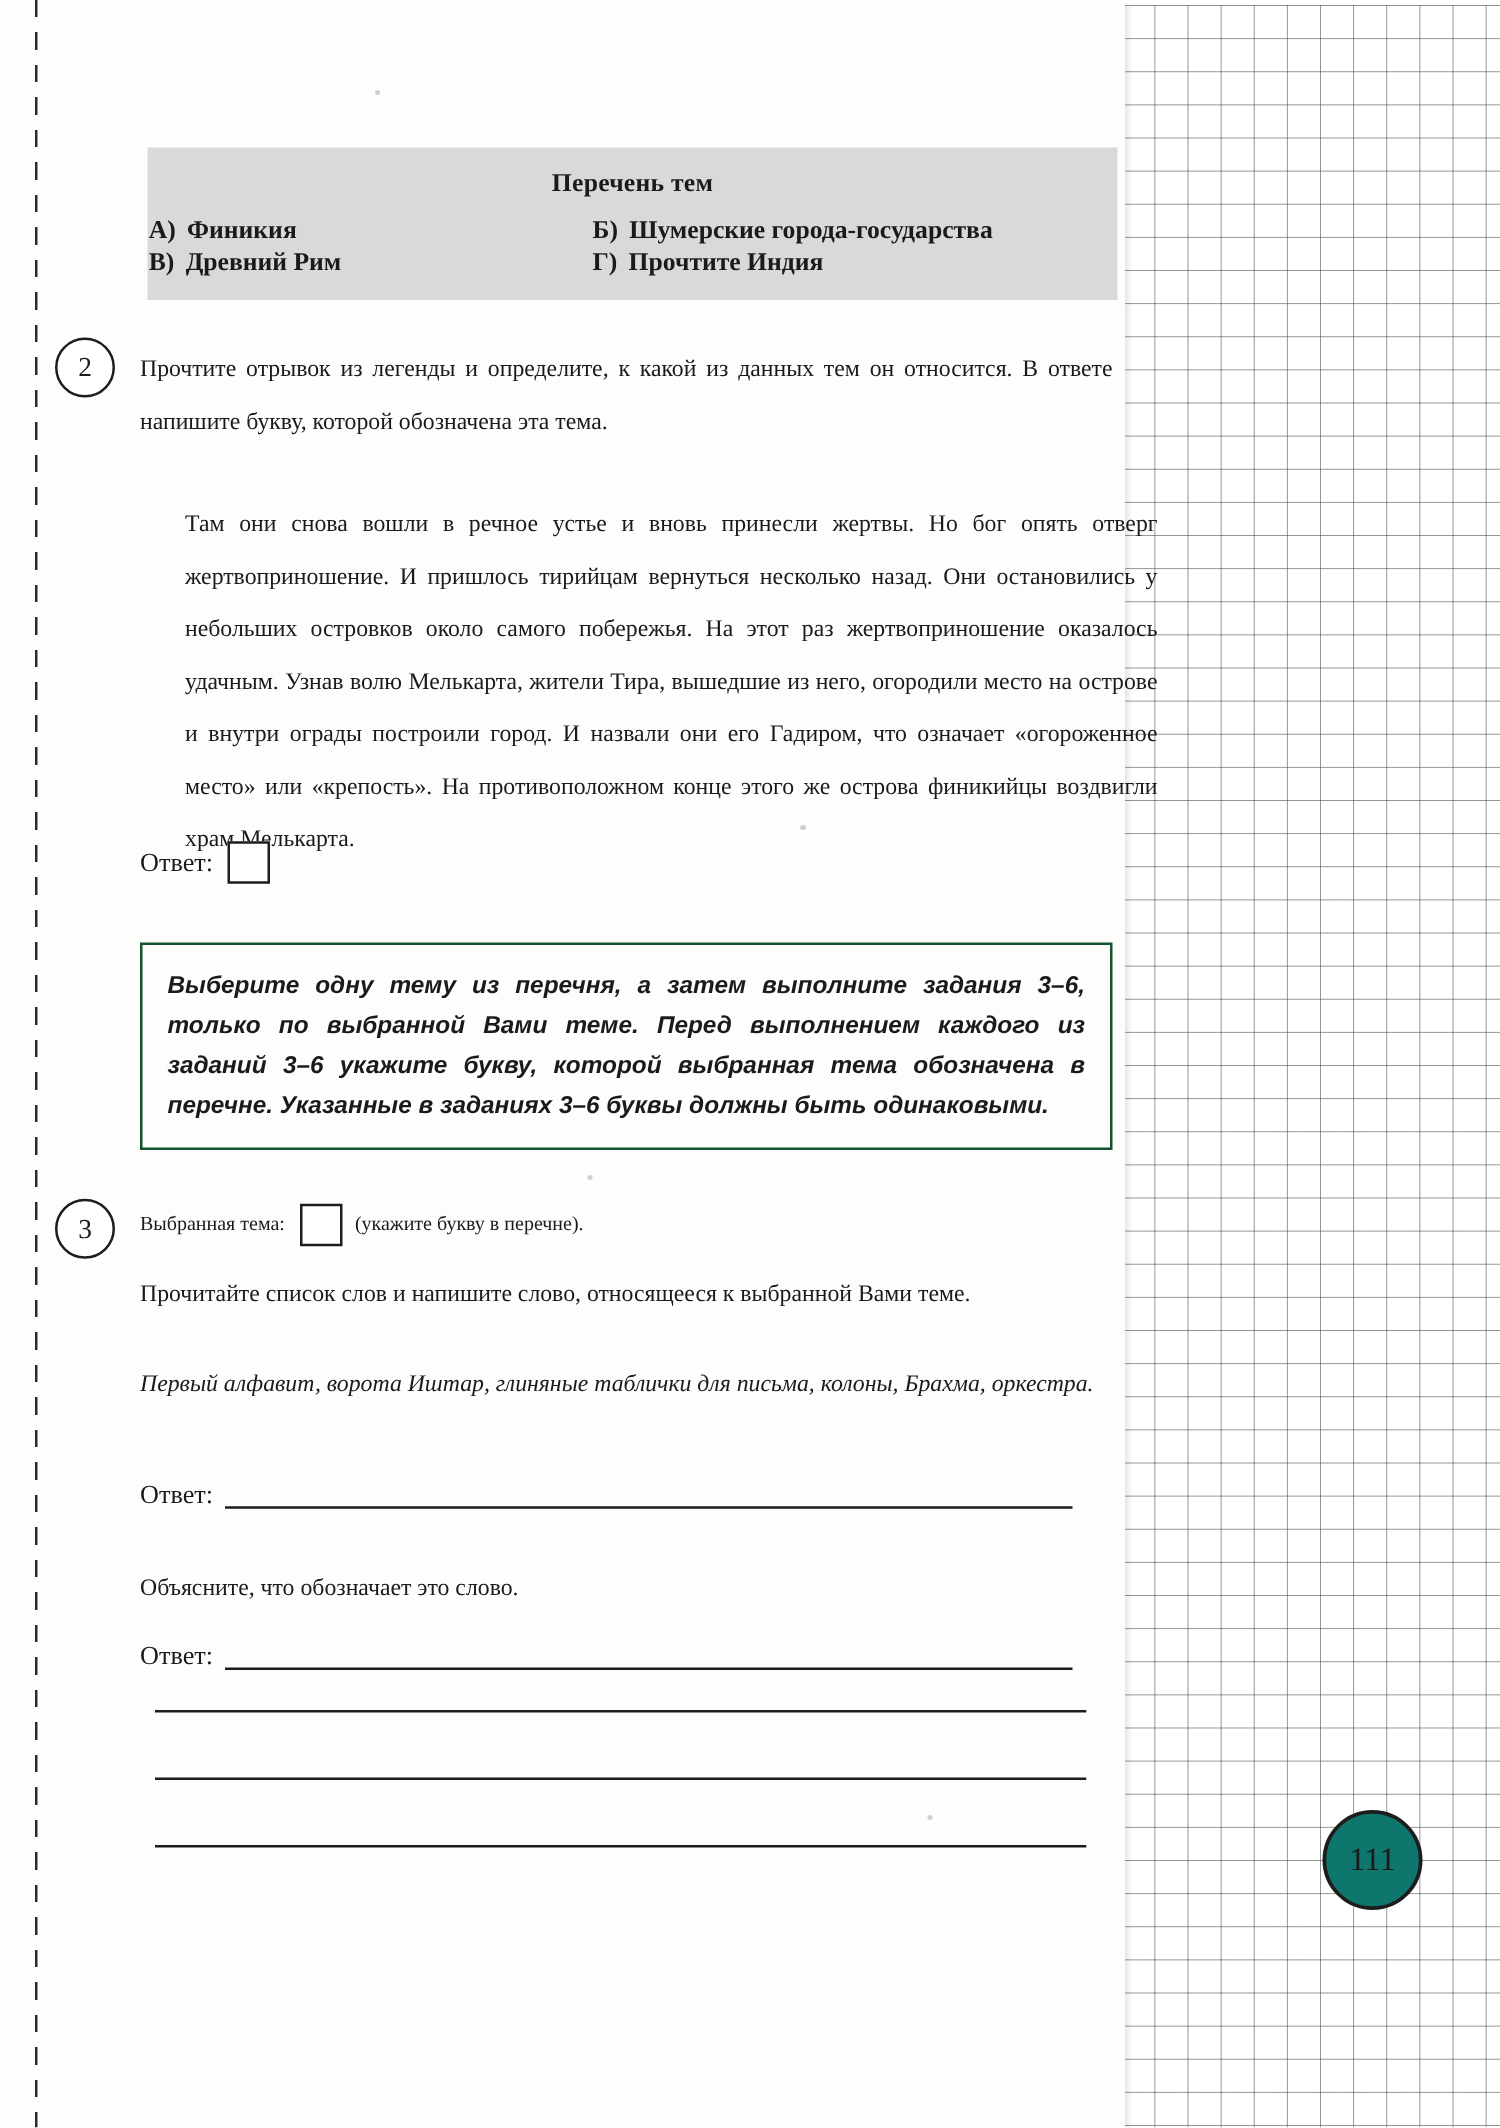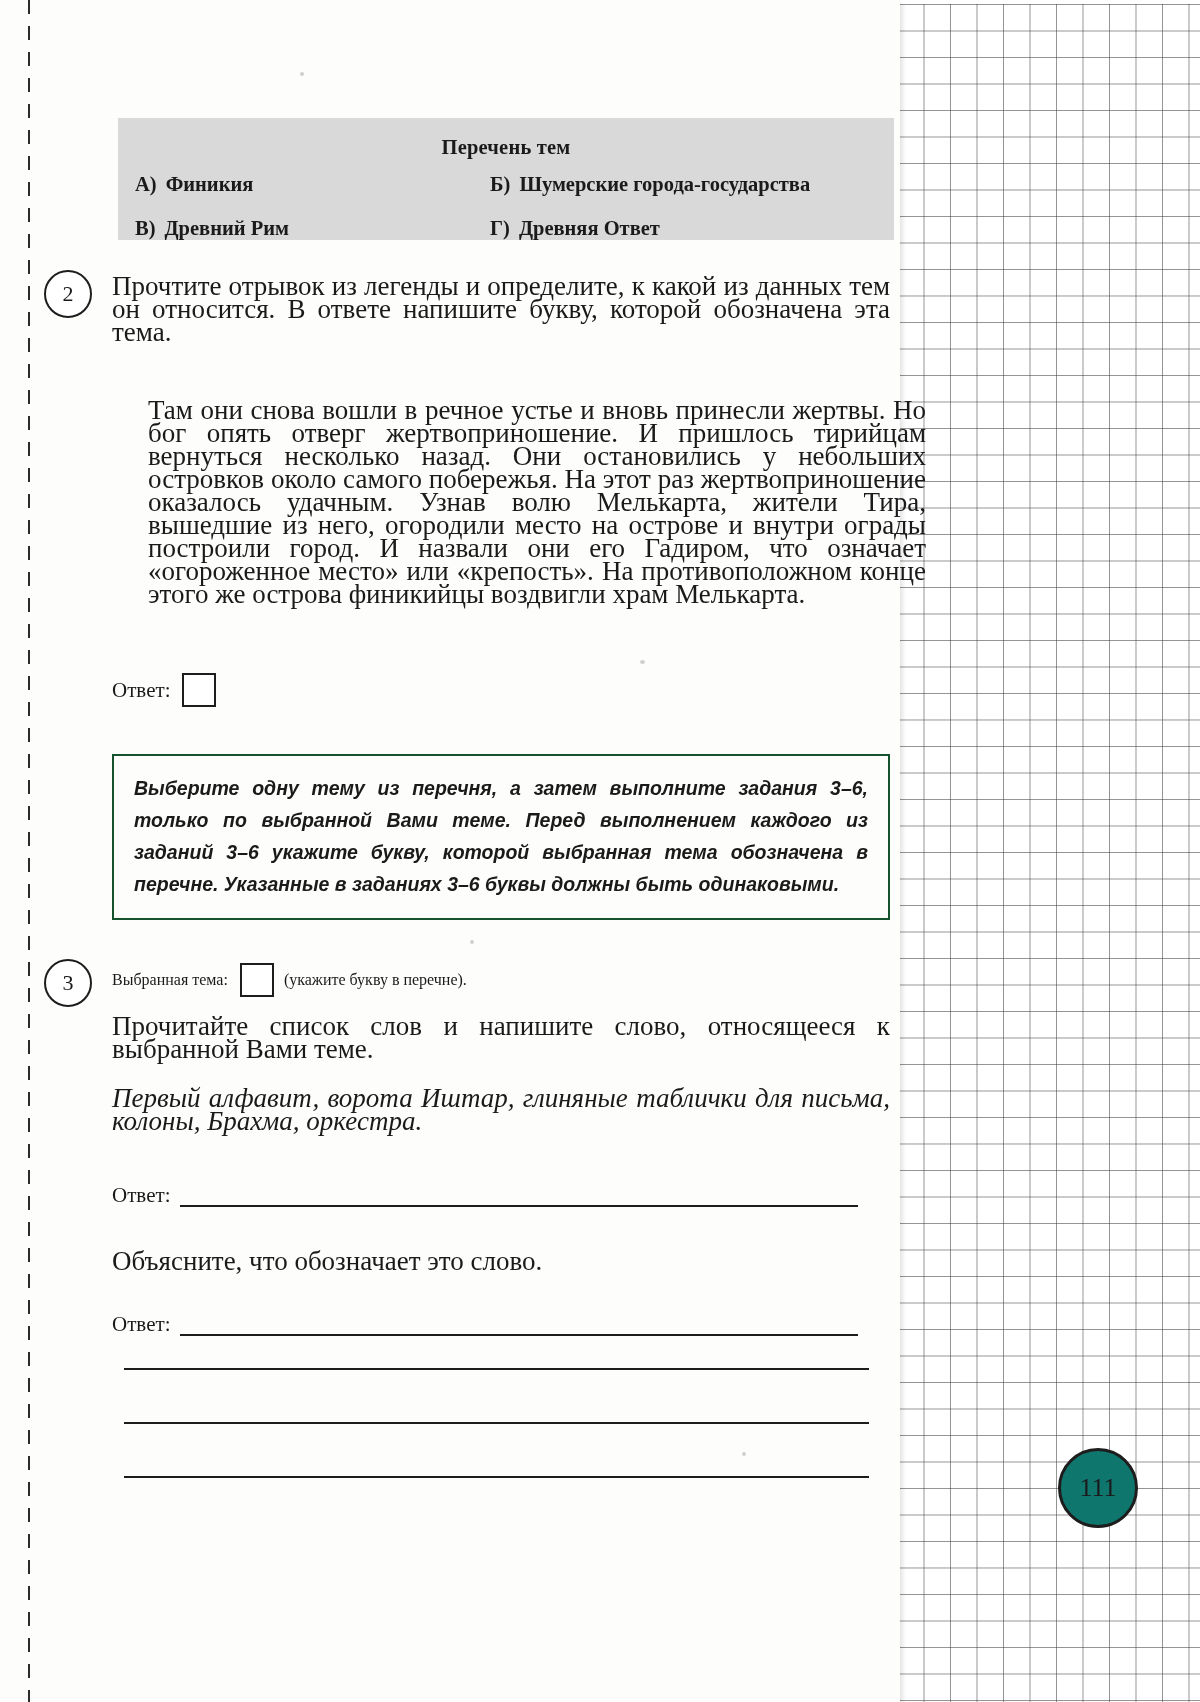--- a/index.html
+++ b/index.html
@@ -86,22 +86,22 @@
   .topics-title {
     text-align: center;
     font-weight: bold;
     font-size: 20.5px;
     letter-spacing: 0.2px;
     margin: 6px 0 14px 0;
   }
   .topics-grid {
     display: grid;
     grid-template-columns: 355px 1fr;
-    row-gap: 21px;
-    padding-left: 17px;
+    row-gap: 3px;
+    padding-left: 1px;
     font-size: 20.5px;
     font-weight: bold;
   }
   .topic-item {
     white-space: nowrap;
   }
   .topic-letter { margin-right: 9px; }
 
   
   .task-num {
@@ -116,22 +116,22 @@
     font-size: 22px;
     font-family: "Liberation Serif", serif;
     background: #ffffff;
   }
   #task2-num { left: 44px; top: 270px; }
   #task3-num { left: 44px; top: 959px; }
 
   
   .p {
     position: absolute;
-    font-size: 27px;
-    line-height: 23px;
+    font-size: 19px;
+    line-height: 42px;
     text-align: justify;
     text-justify: inter-word;
     -webkit-hyphens: manual;
     hyphens: manual;
   }
   #task2-prompt {
     left: 112px; top: 275px; width: 778px;
   }
   #task2-text {
     left: 112px; top: 399px; width: 778px; margin-left: 36px;
@@ -259,21 +259,21 @@
       <div class="topic-item">
         <span class="topic-letter">А)</span><span>Финикия</span>
       </div>
       <div class="topic-item">
         <span class="topic-letter">Б)</span><span>Шумерские города-государства</span>
       </div>
       <div class="topic-item">
         <span class="topic-letter">В)</span><span>Древний Рим</span>
       </div>
       <div class="topic-item">
-        <span class="topic-letter">Г)</span><span>Древняя Ответ</span>
+        <span class="topic-letter">Г)</span><span>Прочтите Индия</span>
       </div>
     </div>
   </div>
 
   <div class="task-num" id="task2-num">2</div>
   <div class="p" id="task2-prompt">Прочтите отрывок из легенды и определите, к какой из данных тем он относится. В ответе напишите букву, которой обозначена эта тема.</div>
   <div class="p" id="task2-text">Там они снова вошли в речное устье и вновь принесли жертвы. Но бог опять отверг жертвоприношение. И пришлось тирийцам вернуться несколько назад. Они остановились у небольших островков около самого побережья. На этот раз жертвоприношение оказалось удачным. Узнав волю Мелькарта, жители Тира, вышедшие из него, огородили место на острове и внутри ограды построили город. И назвали они его Гадиром, что означает «огороженное место» или «крепость». На противоположном конце этого же острова финикийцы воздвигли храм Мелькарта.</div>
 
   <div class="answer-row" id="task2-answer">
     <span class="answer-label">Ответ:</span>

